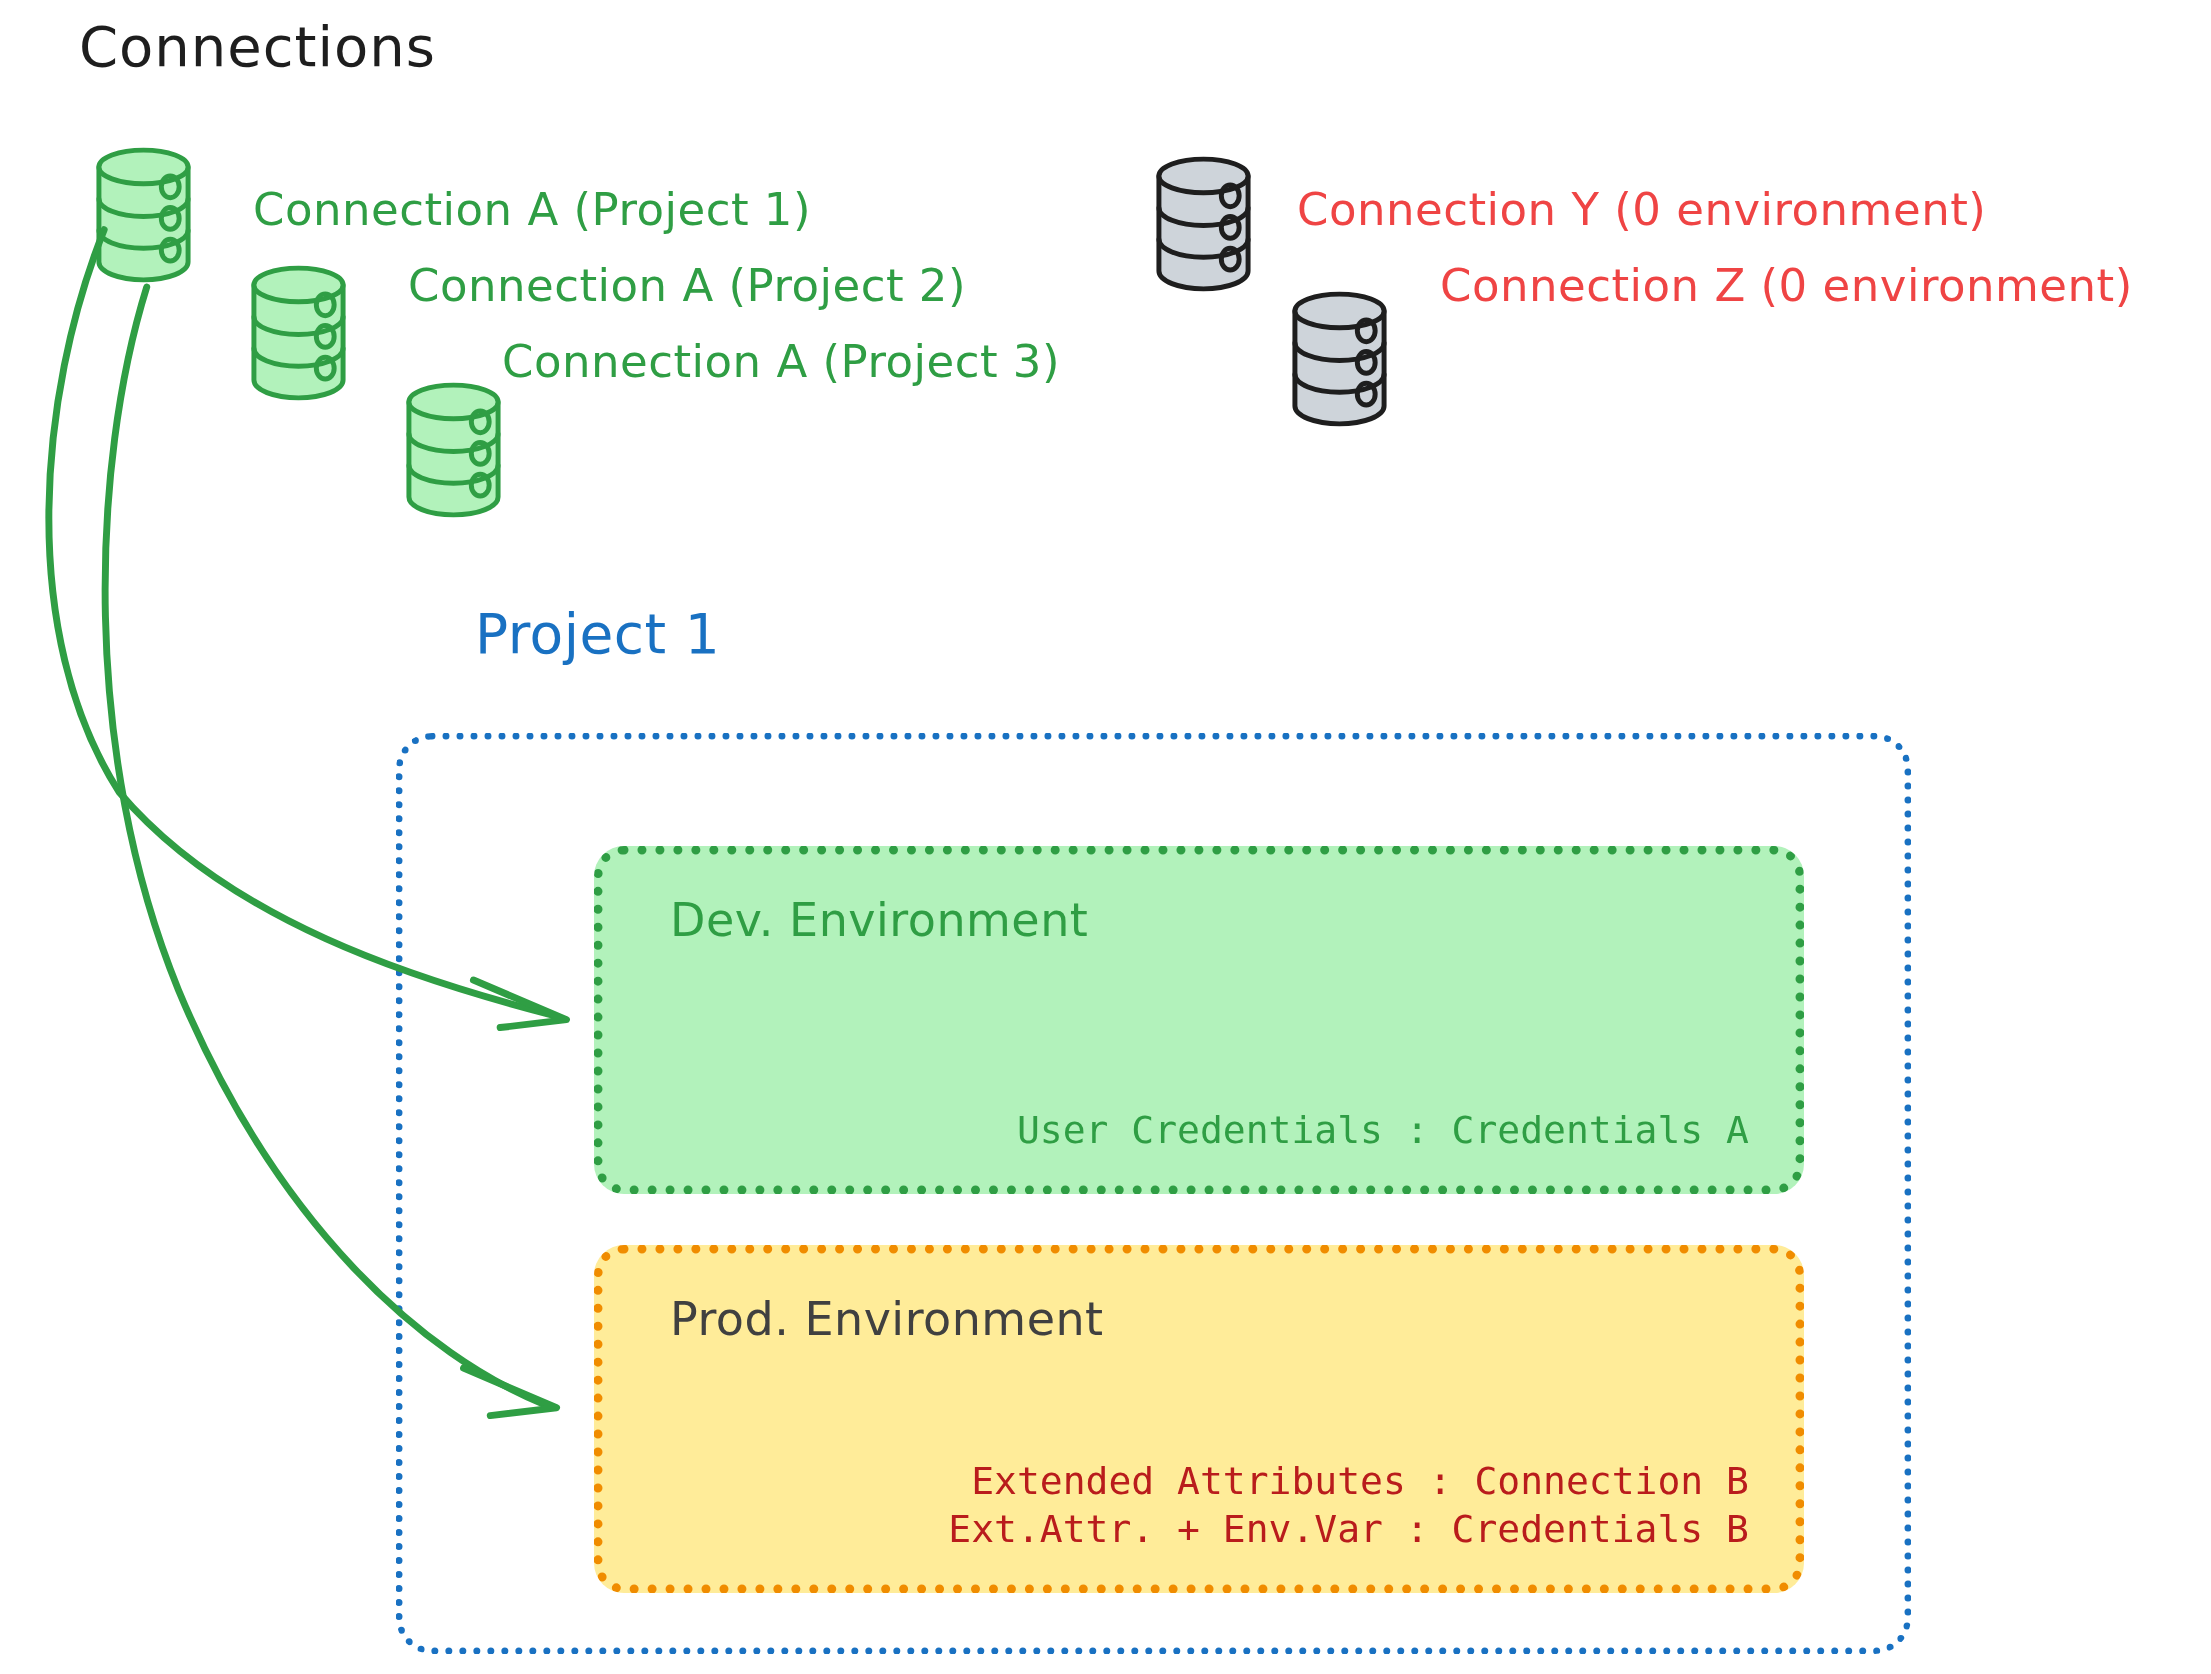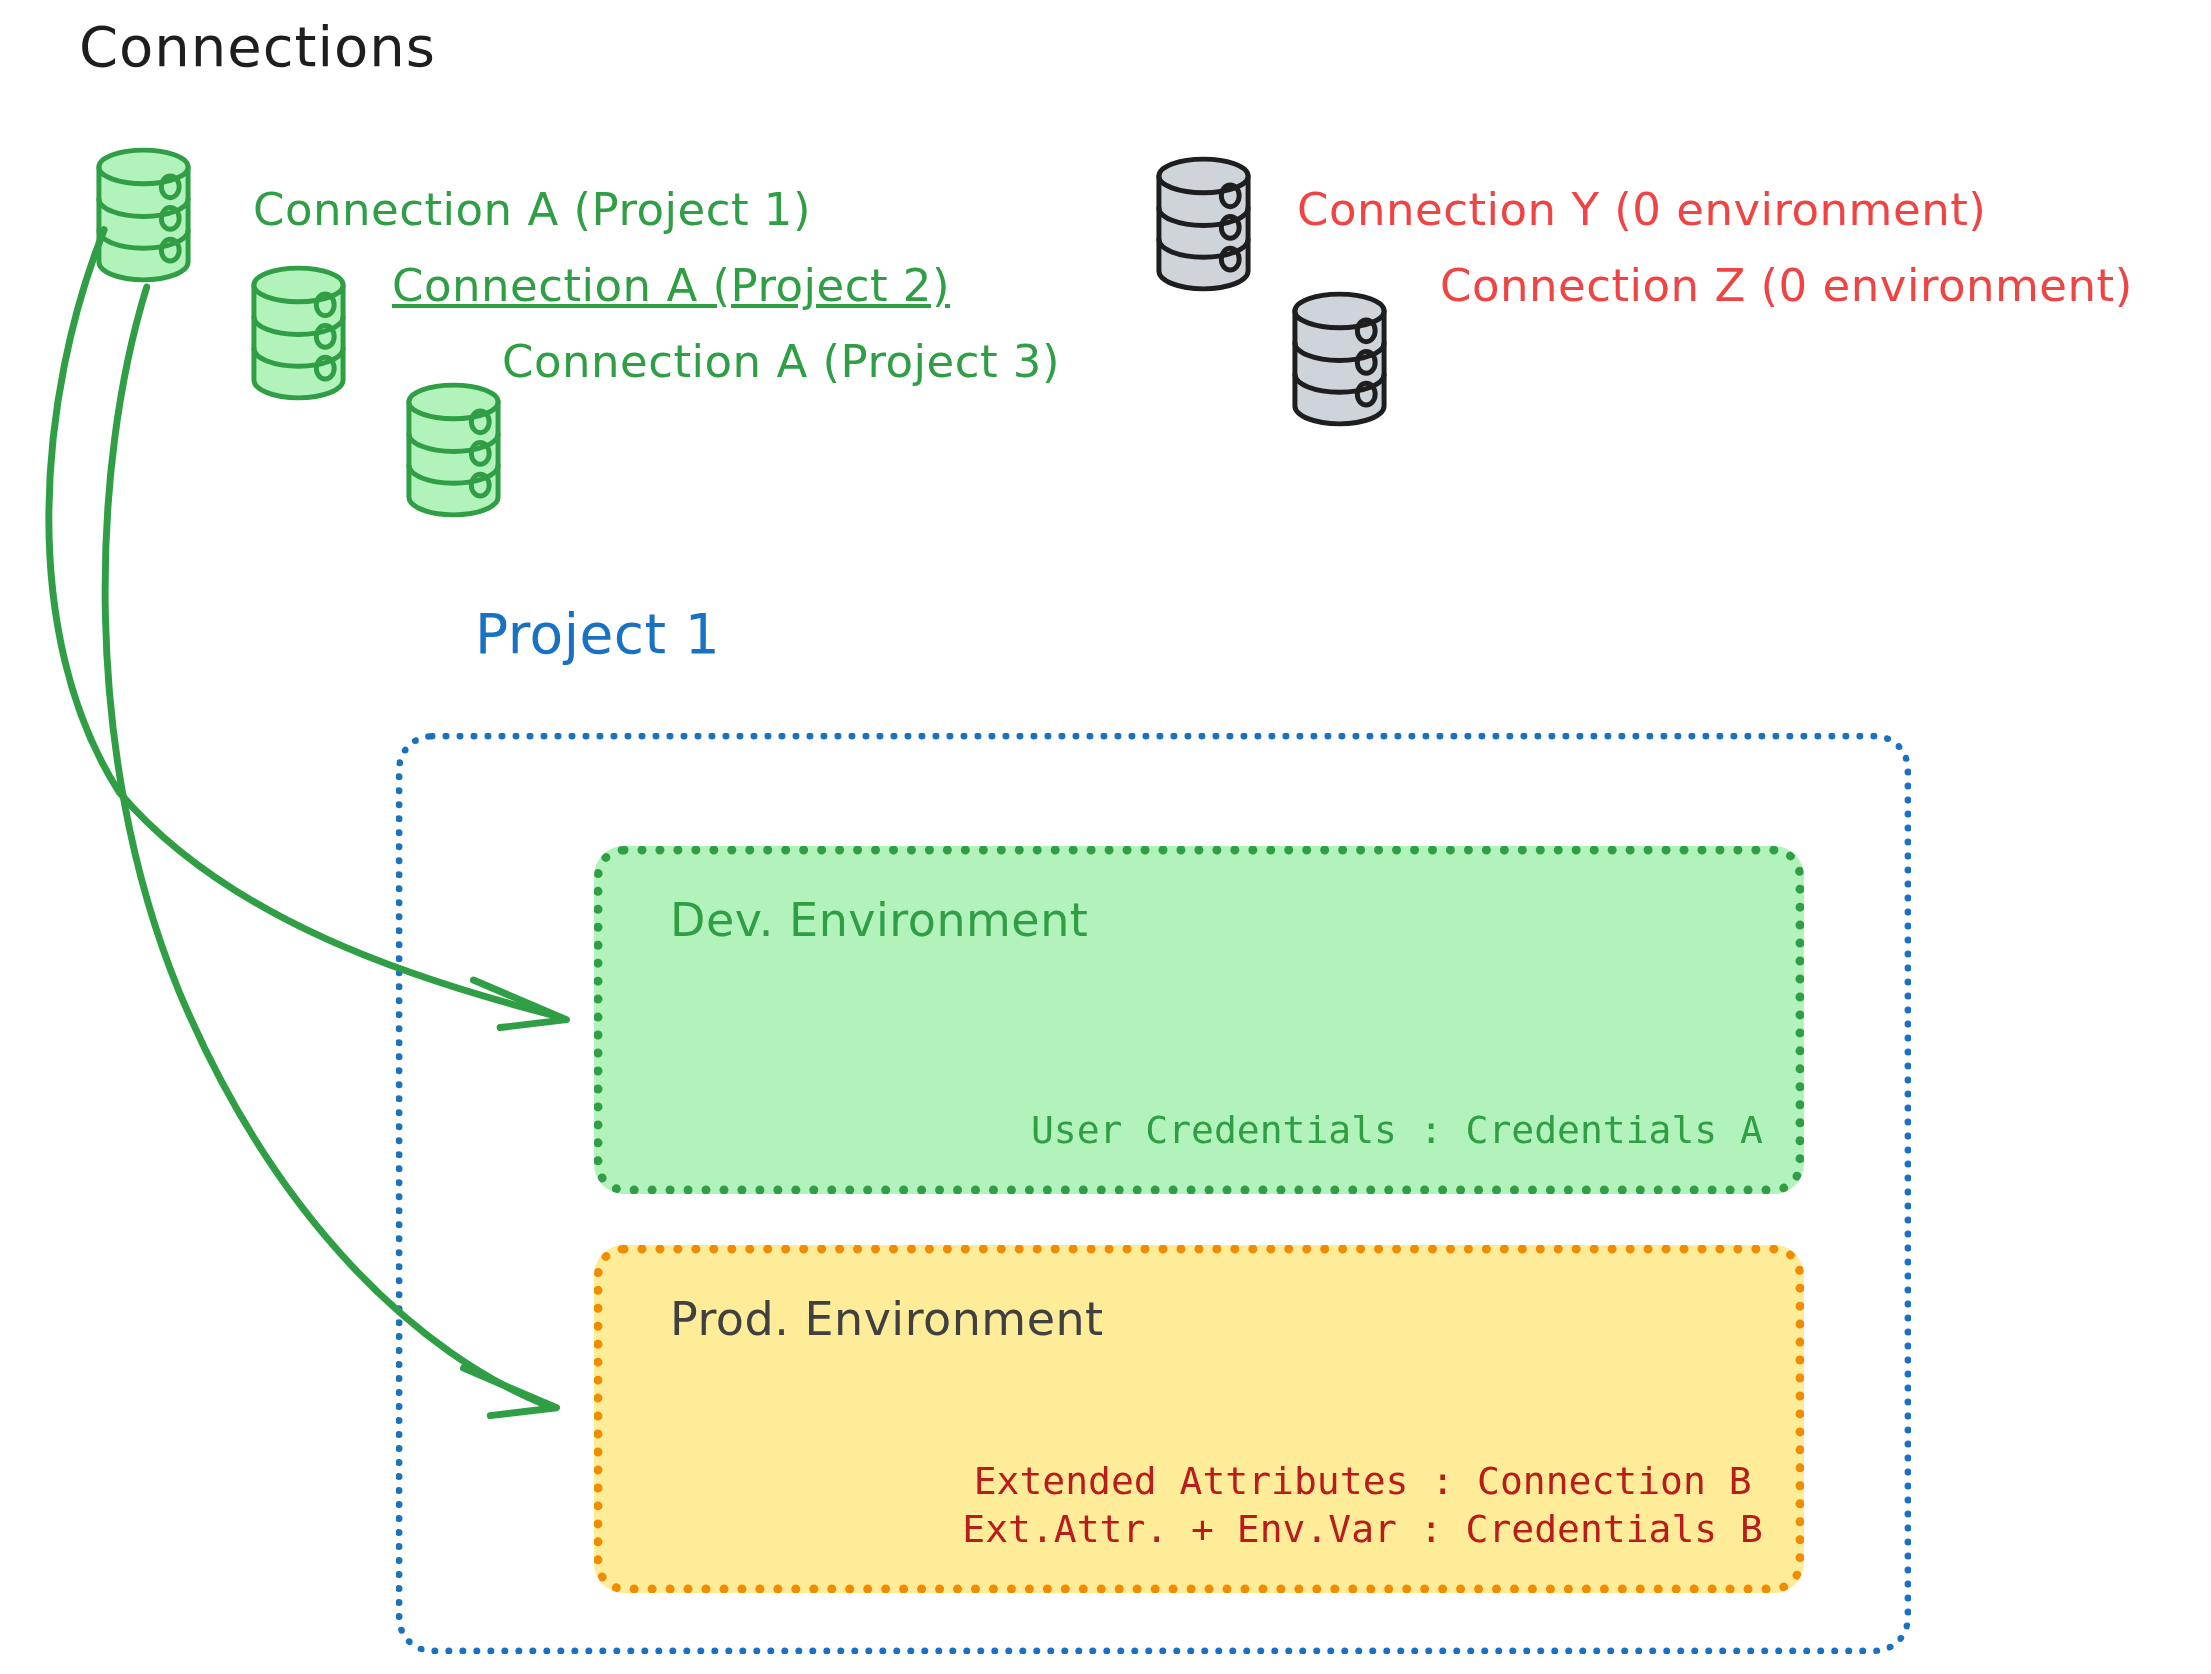--- a/index.html
+++ b/index.html
@@ -45,21 +45,21 @@
     position: absolute;
     font-size: 45px;
     color: #2f9e44;
     margin-left: 20px;
   }
   .conn-label.gray {
     color: #ef4444;
   }
 
   #label-conn-a1 { left: 233px; top: 183px; }
-  #label-conn-a2 { left: 372px; top: 259px; text-decoration: underline; }
+  #label-conn-a2 { left: 388px; top: 259px; }
   #label-conn-a3 { left: 482px; top: 335px; }
   #label-conn-y  { left: 1277px; top: 183px; }
   #label-conn-z  { left: 1420px; top: 259px; }
 
   
   .db-cyl {
     position: absolute;
   }
   #db-a1 { left: 91px;  top: 141px; }
   #db-a2 { left: 246px; top: 259px; }
@@ -116,23 +116,23 @@
     position: absolute;
     left: 67px;
     top: 38px;
     font-size: 46px;
   }
   #dev-box .env-title  { color: #2f9e44; }
   #prod-box .env-title { color: #404040; }
 
   .env-lines {
     position: absolute;
-    right: 32px;
+    right: 46px;
     bottom: 30px;
-    text-align: center;
+    text-align: right;
   }
   .env-line {
     font-size: 38px;
     line-height: 1.28;
   }
   #dev-box .env-line  { color: #2f9e44; }
   #prod-box .env-line { color: #b91c1c; }
 
   
   #arrows {

